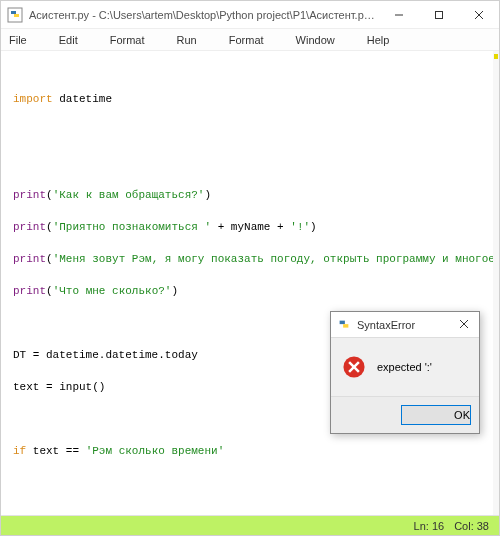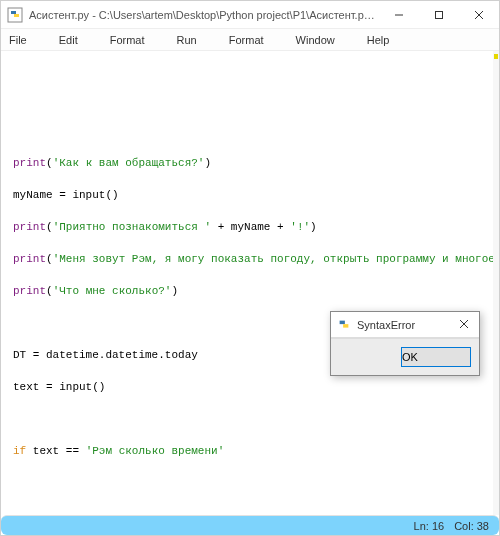--- a/index.html
+++ b/index.html
@@ -77,30 +77,29 @@
     background: #f7f7f7;
   }
   .right-edge .marker {
     position: absolute;
     top: 3px; left: 1px;
     width: 4px; height: 5px;
     background: #e6d800;
   }
   .statusbar {
     height: 20px;
-    background: #7dd3fc;
+    background: #bef264;
     border-top: 1px solid #e2e2e2;
     display: flex;
     align-items: center;
     justify-content: flex-end;
     padding-right: 10px;
     font-size: 11px;
     color: #333;
     gap: 10px;
-    border-radius: 6px;
   }
 
   
   .dialog {
     position: absolute;
     left: 330px;
     top: 311px;
     width: 150px;
     background: #f0f0f0;
     border: 1px solid #888;
@@ -129,21 +128,21 @@
   .dlg-footer {
     border-top: 1px solid #ddd;
     padding: 8px;
     display: flex;
     justify-content: flex-end;
     background: #ececec;
   }
   .dlg-ok {
     min-width: 70px;
     padding: 3px 0;
-    text-align: left;
+    text-align: right;
     background: #e1e1e1;
     border: 1px solid #0078d7;
     color: #000;
     font-size: 11px;
   }
 </style>
 </head>
 <body>
 
 <div class="window">
@@ -180,24 +179,24 @@
     <span>Edit</span>
     <span>Format</span>
     <span>Run</span>
     <span>Format</span>
     <span>Window</span>
     <span>Help</span>
   </div>
 
   <div class="editor">
     <div class="right-edge"><div class="marker"></div></div>
+<span class="line"><span class="kw">import</span><span> datetime</span></span>
 <span class="line"> </span>
 <span class="line"> </span>
 <span class="line"><span class="fn">print</span><span>(</span><span class="str">'Как к вам обращаться?'</span><span>)</span></span>
-<span class="line"><span>myName = input()</span></span>
 <span class="line"><span class="fn">print</span><span>(</span><span class="str">'Приятно познакомиться '</span><span> + myName + </span><span class="str">'!'</span><span>)</span></span>
 <span class="line"><span class="fn">print</span><span>(</span><span class="str">'Меня зовут Рэм, я могу показать погоду, открыть программу и многое другое</span><span></span></span>
 <span class="line"><span class="fn">print</span><span>(</span><span class="str">'Что мне сколько?'</span><span>)</span></span>
 <span class="line"> </span>
 <span class="line"><span>DT = datetime.datetime.today</span></span>
 <span class="line"><span>text = input()</span></span>
 <span class="line"> </span>
 <span class="line"><span class="kw">if</span><span> text == </span><span class="str">'Рэм сколько времени'</span></span>
 
   </div>
@@ -215,16 +214,24 @@
       <path d="M7 7 h6 v4 h-6 z" fill="#ffd43b"></path>
     </svg>
     <span class="dlg-title-text">SyntaxError</span>
     <span class="dlg-close">
       <svg width="10" height="10" viewBox="0 0 10 10">
           <line x1="1" y1="1" x2="9" y2="9" stroke="#333"></line>
           <line x1="9" y1="1" x2="1" y2="9" stroke="#333"></line>
         </svg>
     </span>
   </div>
+  <div class="dlg-body">
+    <svg class="err-icon" viewBox="0 0 32 32">
+      <circle cx="16" cy="16" r="13" fill="#d93025"></circle>
+      <line x1="10" y1="10" x2="22" y2="22" stroke="#fff" stroke-width="3"></line>
+      <line x1="22" y1="10" x2="10" y2="22" stroke="#fff" stroke-width="3"></line>
+    </svg>
+    <span class="dlg-msg">expected ':'</span>
+  </div>
   <div class="dlg-footer">
     <div class="dlg-ok">OK</div>
   </div>
 </div>
 
 </body></html>

